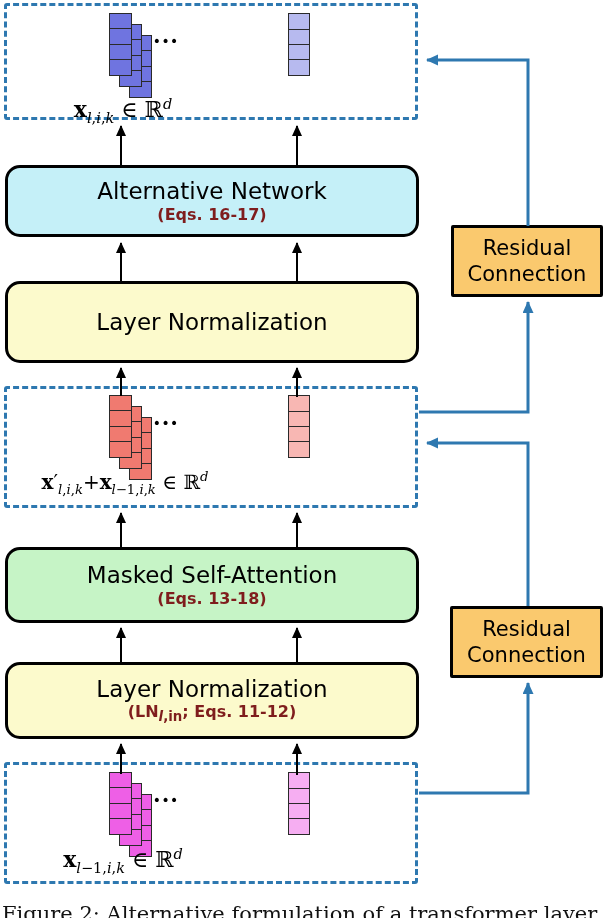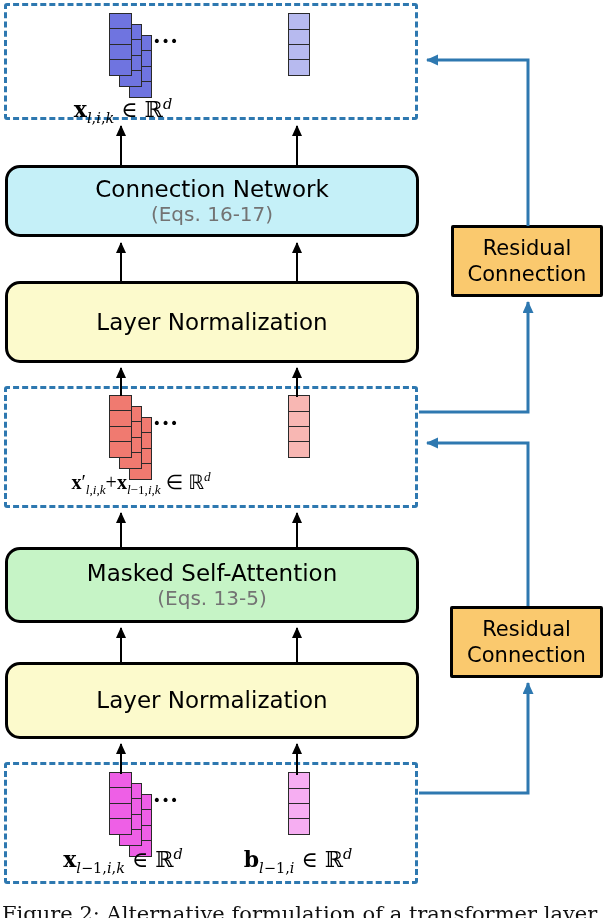--- a/index.html
+++ b/index.html
@@ -18,21 +18,21 @@
   svg.arrows{position:absolute;left:0;top:0;z-index:6;pointer-events:none;}
   svg.arrows .k{stroke:#000;stroke-width:2;fill:none;}
   svg.arrows .b{stroke:var(--accent-blue);stroke-width:3;fill:none;}
   .blk-fill{fill:#000;} .blu-fill{fill:var(--accent-blue);}
 
   .dashed-box{position:absolute;border:3px dashed var(--accent-blue);border-radius:3px;
               background:#fff;z-index:1;}
   .solid-box{position:absolute;border:3px solid #000;border-radius:15px;z-index:2;
              display:flex;flex-direction:column;align-items:center;justify-content:center;}
   .solid-box .t1{font-size:23px;color:#000;line-height:1.15;}
-  .solid-box .t2{font-size:20px;color:#737373;line-height:1.2;}
+  .solid-box .t2{font-size:16px;color:#7f1d1d;line-height:1.2;font-weight:bold;}
   .residual{position:absolute;border:3px solid #000;border-radius:2px;z-index:2;
             background:var(--residual-fill);display:flex;flex-direction:column;
             align-items:center;justify-content:center;}
   .residual .rl{font-size:21px;color:#000;line-height:1.25;}
 
   .ffn{left:5px;top:165px;width:408px;height:66px;background:var(--ffn-fill);}
   .ln-out{left:5px;top:281px;width:408px;height:76px;background:var(--ln-fill);}
   .msa{left:5px;top:547px;width:408px;height:70px;background:var(--msa-fill);}
   .ln-in{left:5px;top:662px;width:408px;height:71px;background:var(--ln-fill);}
   .res-top{left:451px;top:225px;width:146px;height:66px;}
@@ -121,21 +121,21 @@
     <div class="bcol b-top" style="left:281px;top:9px;">
         <div class="tcell"></div>
         <div class="tcell"></div>
         <div class="tcell"></div>
         <div class="tcell"></div>
       </div>
     <div class="mlabel lab22" style="left:16px;top:82px;width:200px;margin-top:8px;"><b>x</b><sub><i>l</i>,<i>i</i>,<i>k</i></sub> ∈ ℝ<sup><i>d</i></sup></div>
   </div>
 
   <div class="solid-box ffn">
-    <div class="t1">Connection Network</div>
+    <div class="t1">Alternative Network</div>
     <div class="t2">(Eqs. 16-17)</div>
   </div>
 
   <div class="solid-box ln-out">
     <div class="t1">Layer Normalization</div>
   </div>
 
   <div class="dashed-box box-mid">
     <div class="xstack x-mid" style="left:102px;top:6px;">
       <div class="tcol c1">
@@ -157,30 +157,31 @@
           <div class="tcell"></div>
         </div>
     </div>
     <div class="dots" style="left:146px;top:15px;">...</div>
     <div class="bcol b-mid" style="left:281px;top:8px;">
         <div class="tcell"></div>
         <div class="tcell"></div>
         <div class="tcell"></div>
         <div class="tcell"></div>
       </div>
-    <div class="mlabel lab20" style="left:24px;top:80px;width:220px;font-family:Liberation Serif, serif;"><b>x</b>′<sub><i>l</i>,<i>i</i>,<i>k</i></sub>+<b>x</b><sub><i>l</i>−1,<i>i</i>,<i>k</i></sub> ∈ ℝ<sup><i>d</i></sup></div>
+    <div class="mlabel lab20" style="left:8px;top:80px;width:220px;"><b>x</b>′<sub><i>l</i>,<i>i</i>,<i>k</i></sub>+<b>x</b><sub><i>l</i>−1,<i>i</i>,<i>k</i></sub> ∈ ℝ<sup><i>d</i></sup></div>
   </div>
 
   <div class="solid-box msa">
     <div class="t1">Masked Self-Attention</div>
-    <div class="t2">(Eqs. 13-5)</div>
+    <div class="t2">(Eqs. 13-18)</div>
   </div>
 
   <div class="solid-box ln-in">
     <div class="t1">Layer Normalization</div>
+    <div class="t2">(LN<sub><i>l</i>,in</sub>; Eqs. 11-12)</div>
   </div>
 
   <div class="dashed-box box-bot">
     <div class="xstack x-bot" style="left:102px;top:7px;">
       <div class="tcol c1">
           <div class="tcell"></div>
           <div class="tcell"></div>
           <div class="tcell"></div>
           <div class="tcell"></div>
         </div>
@@ -198,21 +199,20 @@
         </div>
     </div>
     <div class="dots" style="left:146px;top:16px;">...</div>
     <div class="bcol b-bot" style="left:281px;top:9px;">
         <div class="tcell"></div>
         <div class="tcell"></div>
         <div class="tcell"></div>
         <div class="tcell"></div>
       </div>
     <div class="mlabel lab22" style="left:16px;top:81px;width:200px;"><b>x</b><sub><i>l</i>−1,<i>i</i>,<i>k</i></sub> ∈ ℝ<sup><i>d</i></sup></div>
-    <div class="mlabel lab22" style="left:211px;top:81px;width:160px;"><b>b</b><sub><i>l</i>−1,<i>i</i></sub> ∈ ℝ<sup><i>d</i></sup></div>
   </div>
 
   <div class="residual res-top">
     <div class="rl">Residual</div>
     <div class="rl">Connection</div>
   </div>
   <div class="residual res-bot">
     <div class="rl">Residual</div>
     <div class="rl">Connection</div>
   </div>

